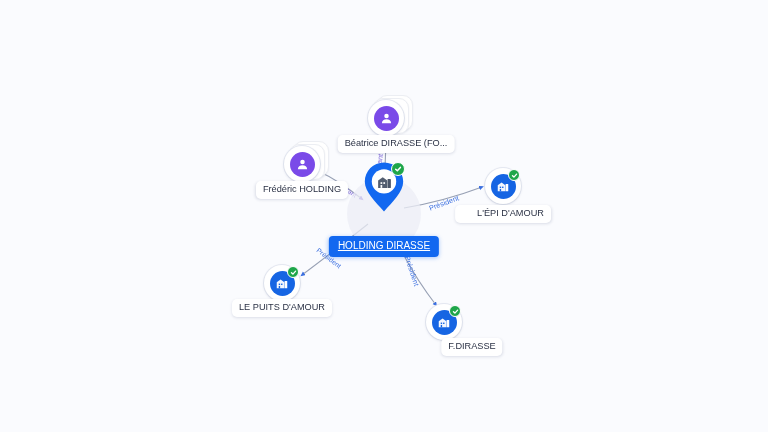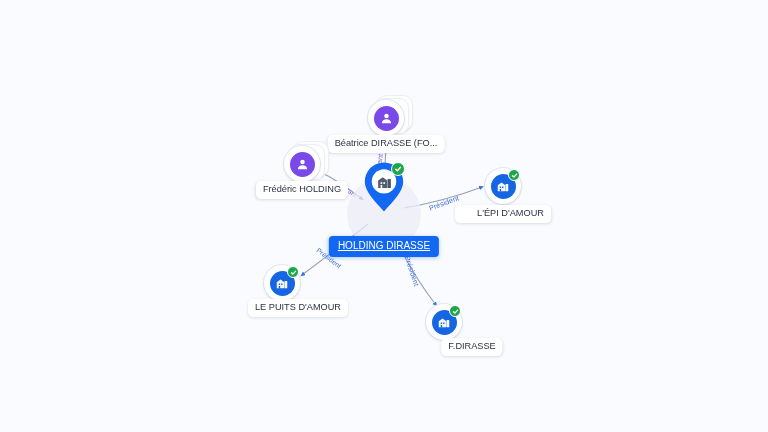--- a/index.html
+++ b/index.html
@@ -196,21 +196,21 @@
       <div class="card">
         <div class="avatar person">
           <svg width="15" height="15" viewBox="0 0 24 24" fill="#ffffff">
             <circle cx="12" cy="8" r="3.6"></circle>
             <path d="M4.6 19.4c0-4.1 3.3-6.4 7.4-6.4s7.4 2.3 7.4 6.4z"></path>
           </svg>
         </div>
       </div>
     </div>
   </div>
-  <div class="label" style="left:386px; top:135px;">Béatrice DIRASSE (FO...</div>
+  <div class="label" style="left:396px; top:135px;">Béatrice DIRASSE (FO...</div>
 
   <div class="node" style="left:302px; top:164px;">
     <div style="position:relative; width:36px; height:36px;">
       <div class="stack s1"></div>
       <div class="stack s2"></div>
       <div class="card">
         <div class="avatar person">
           <svg width="15" height="15" viewBox="0 0 24 24" fill="#ffffff">
             <circle cx="12" cy="8" r="3.6"></circle>
             <path d="M4.6 19.4c0-4.1 3.3-6.4 7.4-6.4s7.4 2.3 7.4 6.4z"></path>
@@ -252,21 +252,21 @@
           <rect x="6.4" y="17" width="2.4" height="4" fill="#1665e3"></rect>
         </svg>
       </div>
       <div class="badge">
         <svg width="7" height="7" viewBox="0 0 24 24" fill="none" stroke="#ffffff" stroke-width="4.4" stroke-linecap="round" stroke-linejoin="round">
           <path d="M5 12.6 L10 17.4 L19.2 7.2"></path>
         </svg>
       </div>
     </div>
   </div>
-  <div class="label" style="left:282px; top:299px;margin-left:16px;">LE PUITS D'AMOUR</div>
+  <div class="label" style="left:282px; top:299px;">LE PUITS D'AMOUR</div>
 
   <div class="node" style="left:444px; top:322px;">
     <div class="card">
       <div class="avatar company">
         <svg width="14" height="14" viewBox="0 0 24 24" fill="#ffffff">
           <path d="M3 21V10.5L9.5 6l6.5 4.5V21H3z" opacity=".95"></path>
           <rect x="16.4" y="8.5" width="4.6" height="12.5" rx=".5"></rect>
           <rect x="6.4" y="13" width="2.4" height="2.4" fill="#1665e3"></rect>
           <rect x="10.4" y="13" width="2.4" height="2.4" fill="#1665e3"></rect>
           <rect x="6.4" y="17" width="2.4" height="4" fill="#1665e3"></rect>

